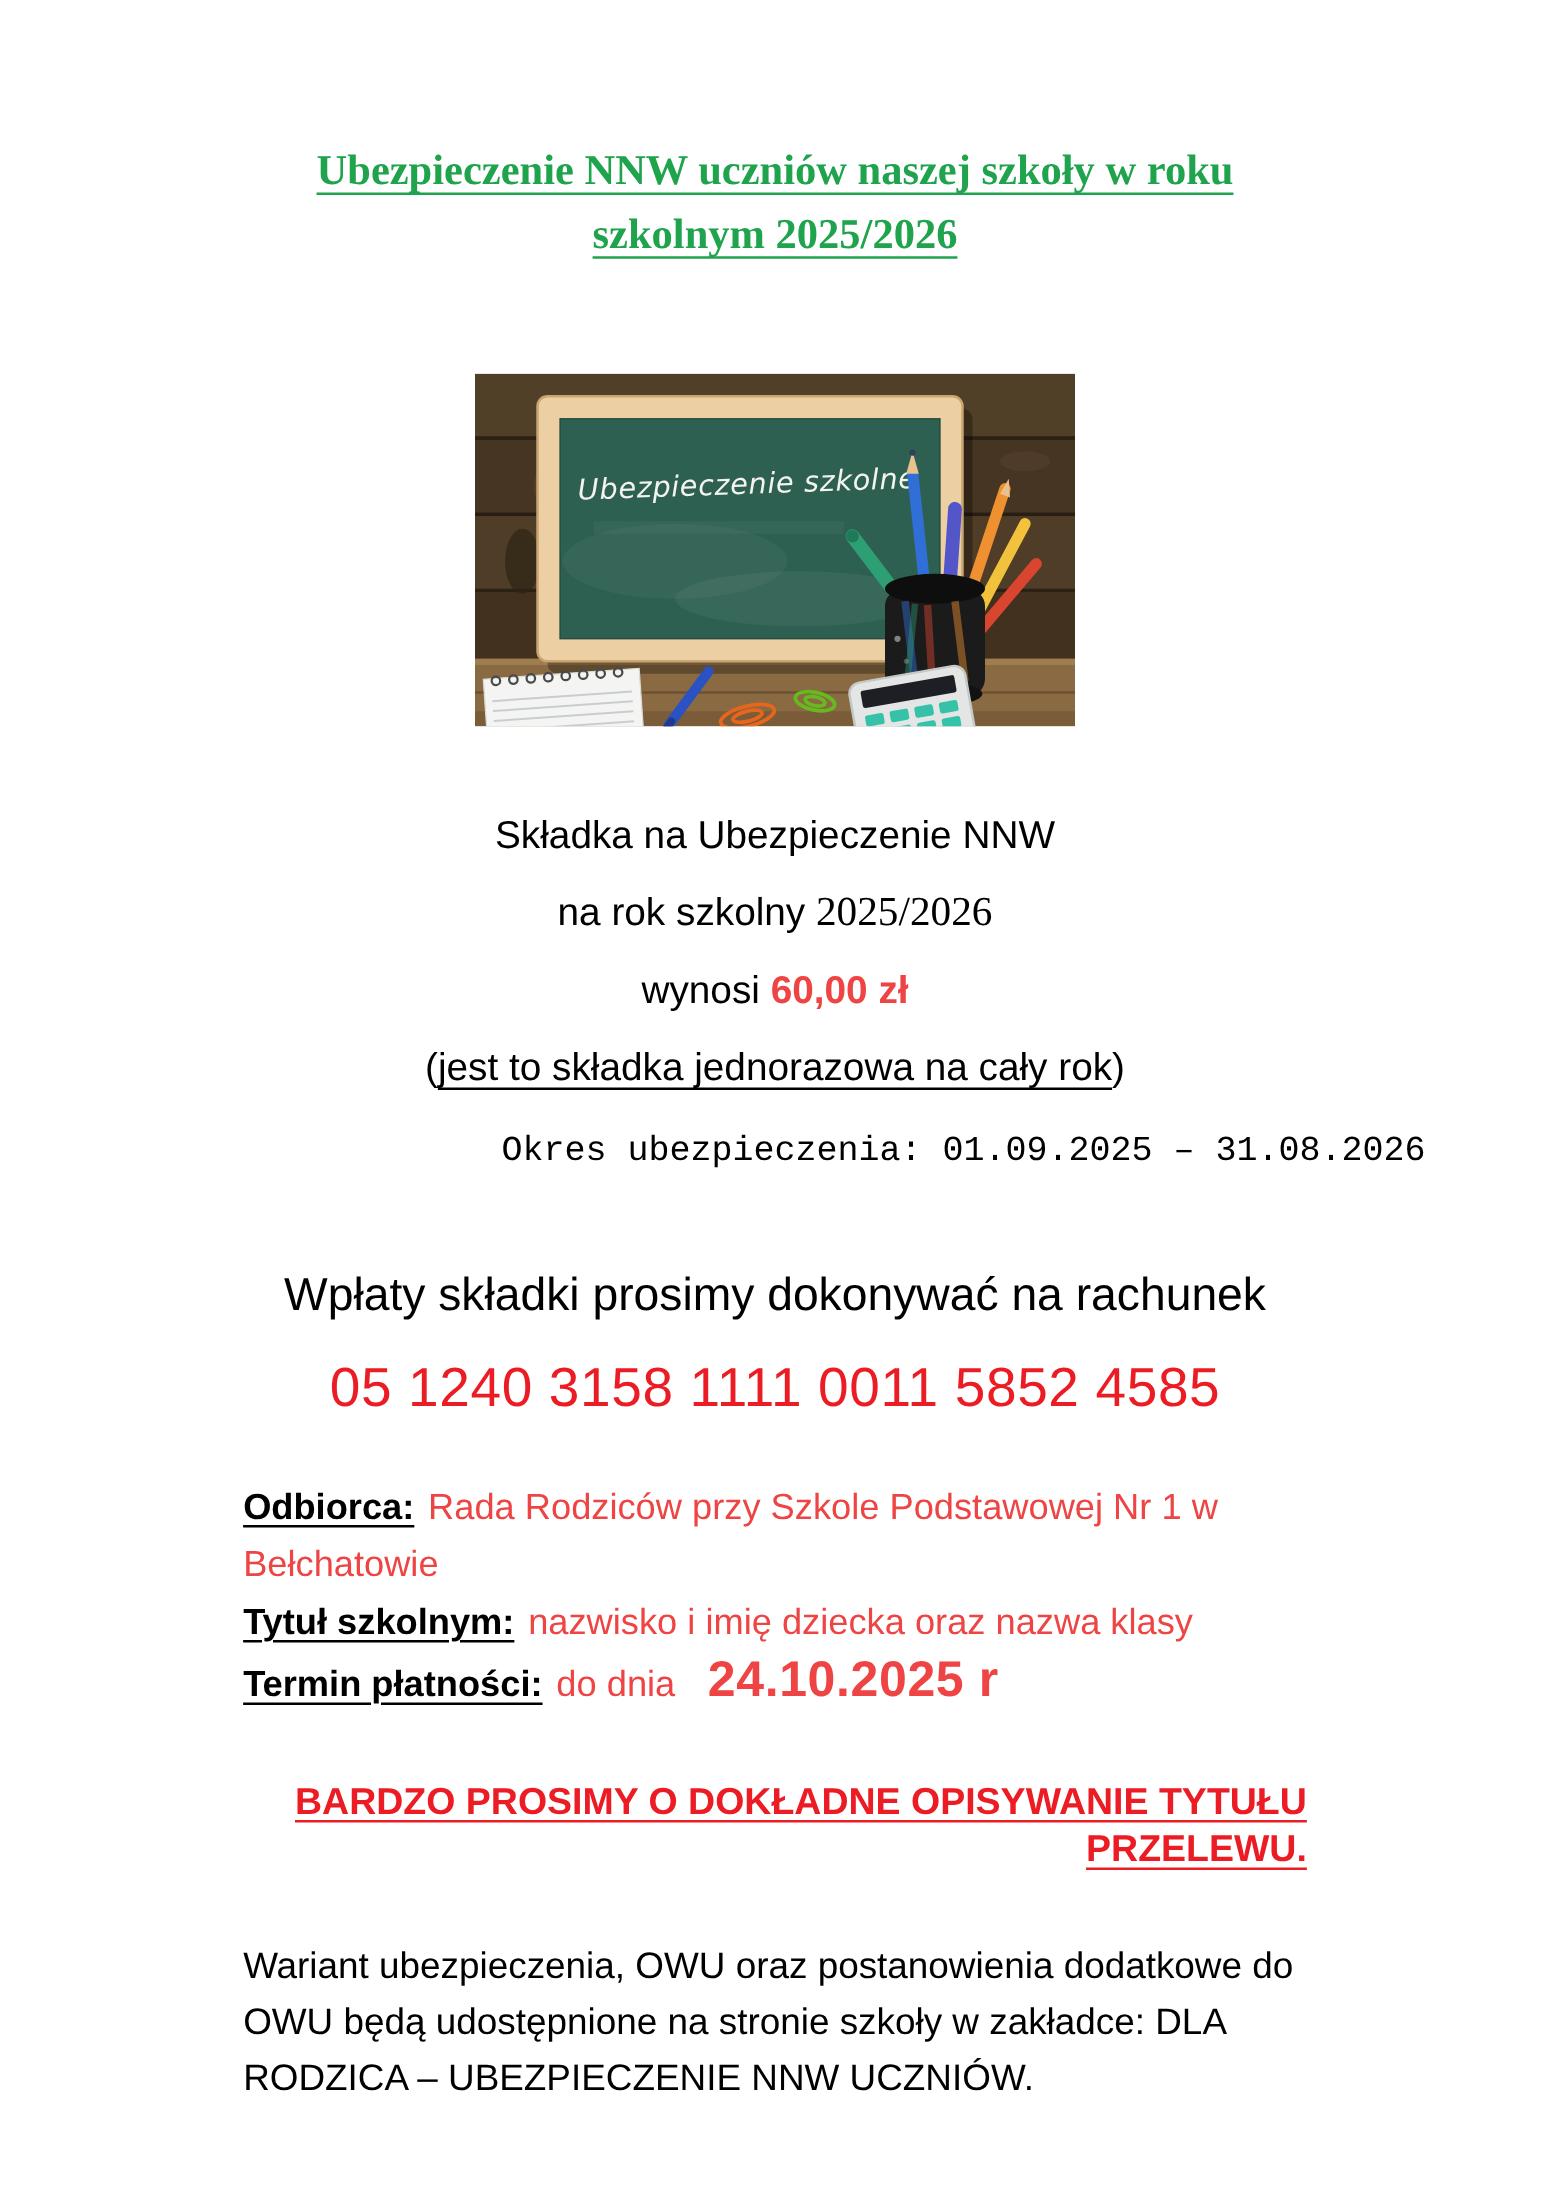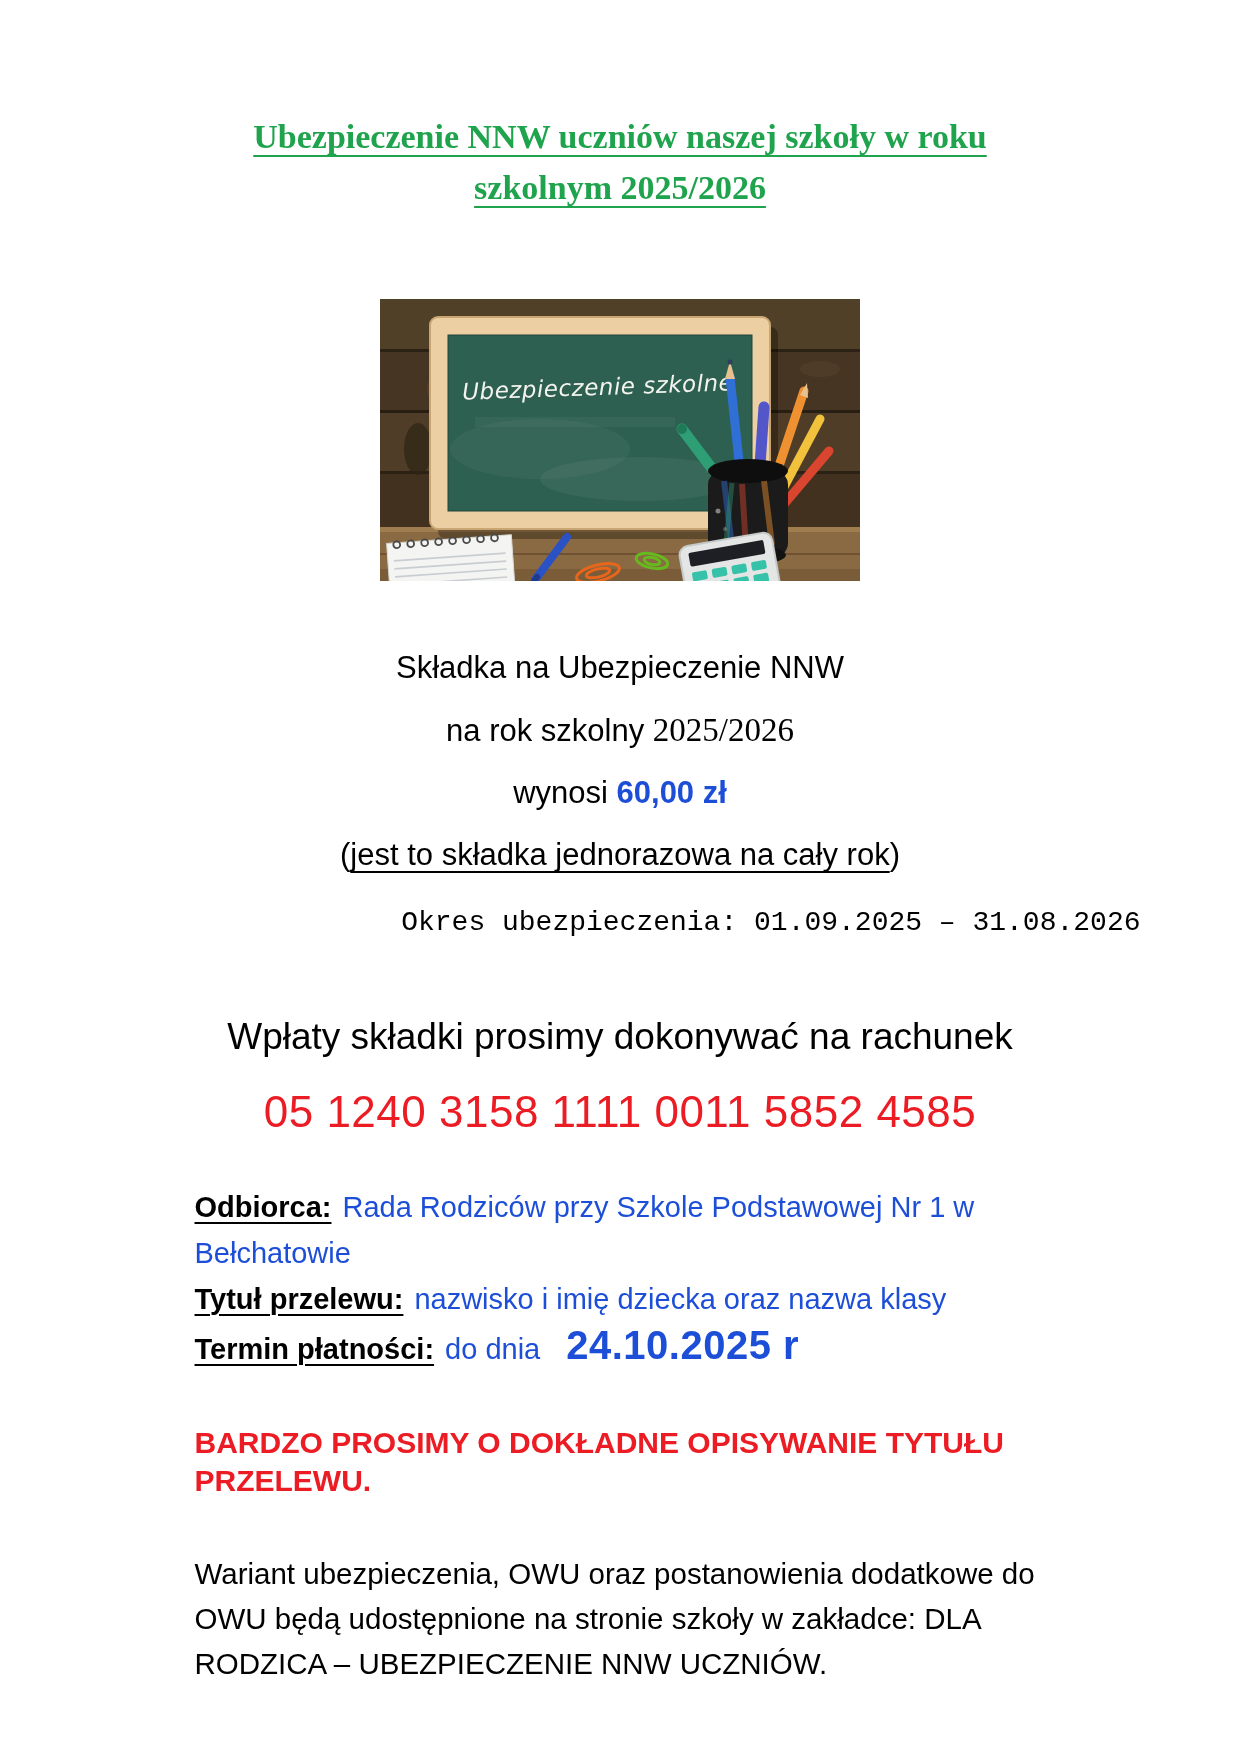--- a/index.html
+++ b/index.html
@@ -42,21 +42,21 @@
     font-family:"DejaVu Sans",sans-serif;
     font-style:italic;
     font-size:23px;
     letter-spacing:0.5px;
     fill:#f3f4ee;
   }
   
   .premium{margin-top:56px;text-align:center;font-size:31px;}
   .premium p{margin:0;line-height:62px;}
   .serif-year{font-family:"Liberation Serif",serif;font-size:33px;}
-  .red{color:#1d4ed8;}
+  .red{color:#ef4444;}
   .bold{font-weight:700;}
   .inner-ul{text-decoration:underline;text-decoration-thickness:2px;text-underline-offset:6px;}
   
   .period{margin:16px 0 0 0;text-align:right;font-size:28px;line-height:42px;font-family:Liberation Mono, monospace;}
   
   .pay-heading{margin:70px 0 0 0;text-align:center;font-size:37px;line-height:46px;}
   .account{
     margin:26px 0 0 0;text-align:center;
     font-size:44px;font-weight:400;color:#ec1c24;
     letter-spacing:0.5px;line-height:52px;
@@ -70,23 +70,23 @@
     text-decoration-thickness:2px;
     text-underline-offset:5px;
     margin-right:11px;
   }
   .big-date{
     font-size:40px;font-weight:700;margin-left:26px;
     letter-spacing:0.5px;
   }
   
   .notice{
-    margin:52px 95px 0 95px;text-align:left;
+    margin:52px 95px 0 95px;text-align:right;
     color:#ec1c24;font-weight:700;font-size:30px;line-height:38px;
-    text-decoration-thickness:2px;text-underline-offset:5px;
+    text-decoration:underline;text-decoration-thickness:2px;text-underline-offset:5px;
   }
   
   .footer-par{
     margin:52px 95px 0 95px;
     font-size:29.5px;line-height:1.52;text-align:left;
   }
 </style>
 </head>
 <body>
 
@@ -214,21 +214,21 @@
   </div>
 
   <p class="period">Okres ubezpieczenia: 01.09.2025 – 31.08.2026</p>
 
   <p class="pay-heading">Wpłaty składki prosimy dokonywać na rachunek</p>
 
   <p class="account">05 1240 3158 1111 0011 5852 4585</p>
 
   <div class="details">
     <p><span class="detail-label">Odbiorca:</span><span class="red">Rada Rodziców przy Szkole Podstawowej Nr 1 w Bełchatowie</span></p>
-    <p><span class="detail-label">Tytuł przelewu:</span><span class="red">nazwisko i imię dziecka oraz nazwa klasy</span></p>
+    <p><span class="detail-label">Tytuł szkolnym:</span><span class="red">nazwisko i imię dziecka oraz nazwa klasy</span></p>
     <p><span class="detail-label">Termin płatności:</span><span class="red">do dnia</span><span class="red big-date">24.10.2025 r</span></p>
   </div>
 
   <p class="notice">BARDZO PROSIMY O DOKŁADNE OPISYWANIE TYTUŁU PRZELEWU.</p>
 
   <p class="footer-par">Wariant ubezpieczenia, OWU oraz postanowienia dodatkowe do OWU będą udostępnione na stronie szkoły w zakładce: DLA RODZICA – UBEZPIECZENIE NNW UCZNIÓW.</p>
 
 </div>
 
 </body></html>

